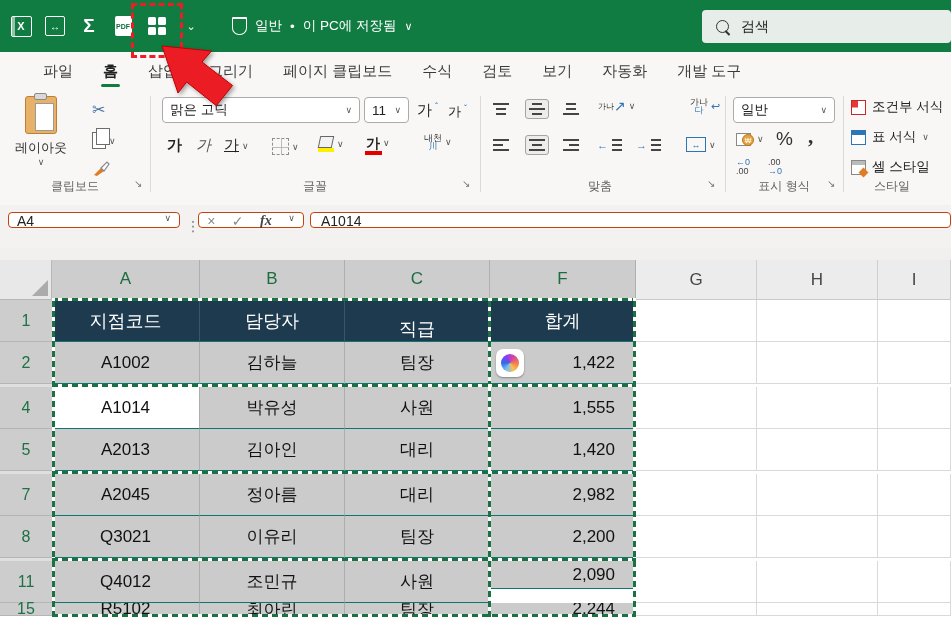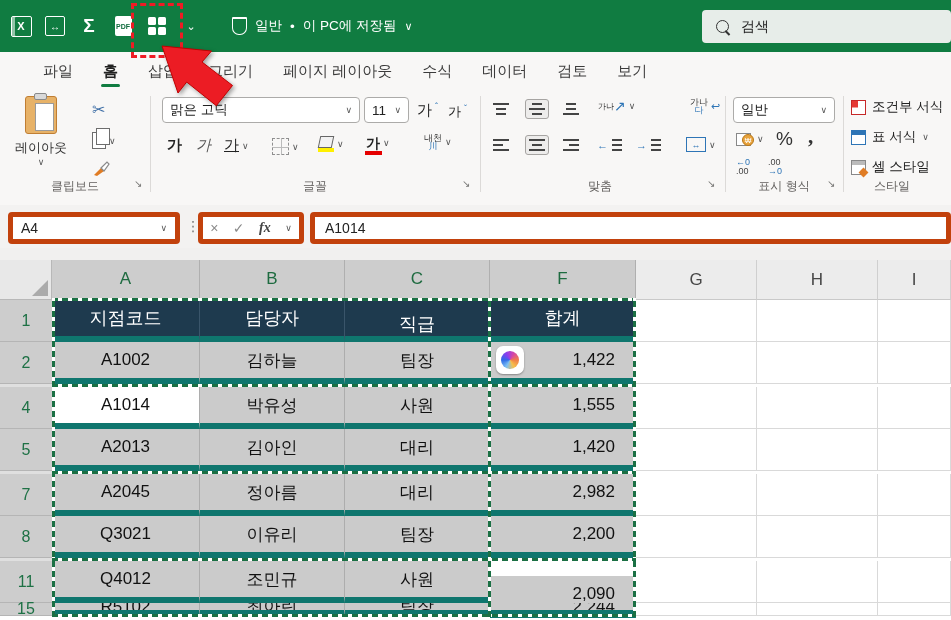--- a/index.html
+++ b/index.html
@@ -101,22 +101,22 @@
   .sic.tbl{border-color:#2E75B6;background:
            linear-gradient(#2E75B6,#2E75B6) 0 0/100% 4px no-repeat,#fff;}
   .sic.cst{border-color:#888;background:linear-gradient(#bbb,#bbb) 0 0/100% 4px no-repeat,#fff;
            position:relative;}
   .sic.cst::after{content:"";position:absolute;right:-2px;bottom:-2px;width:7px;height:7px;background:#E07C24;
                   transform:rotate(45deg);}
 
   
   #formularow{position:absolute;left:0;top:205px;width:951px;height:43px;background:#F3F2F1;
               border-bottom:1px solid #D0CECC;}
-  .fbox{position:absolute;top:7px;height:32px;background:#fff;border:5px solid #c2410c;border-radius:4px;
-        box-sizing:border-box;display:flex;align-items:center;font-size:14px;color:#222;}
+  .fbox{position:absolute;top:7px;height:16px;background:#fff;border:1px solid #c2410c;border-radius:4px;
+        box-sizing:border-box;display:flex;align-items:flex-start;font-size:14px;color:#222;}
   #namebox{left:8px;width:172px;padding:0 8px;justify-content:space-between;}
   #fxbox{left:198px;width:106px;justify-content:space-around;color:#8a8a8a;}
   #fxbox .fx{font-style:italic;font-family:"Liberation Serif",serif;color:#444;font-weight:bold;}
   #valuebox{left:310px;width:641px;padding:0 10px;border-radius:4px;}
   .dots{position:absolute;left:186px;top:13px;color:#777;font-size:14px;letter-spacing:0;}
 
   
   #gridarea{position:absolute;left:0;top:248px;width:951px;height:372px;background:#fff;}
   #gridgap{position:absolute;left:0;top:0;width:951px;height:12px;background:#F1F0EF;}
   .colhdr{position:absolute;top:12px;height:40px;box-sizing:border-box;display:flex;align-items:center;
@@ -125,21 +125,21 @@
   .colhdr.uns{background:#ECECEC;color:#474747;border-right:1px solid #CFCFCF;border-bottom:1px solid #C9C9C9;}
   #corner{position:absolute;left:0;top:12px;width:52px;height:40px;background:#E8E8E8;
           border-right:1px solid #B8B8B8;border-bottom:1px solid #B8B8B8;box-sizing:border-box;}
   #corner::after{content:"";position:absolute;right:3px;bottom:3px;width:0;height:0;
                  border-left:16px solid transparent;border-bottom:16px solid #ABABAB;}
   .rowhdr{position:absolute;left:0;width:52px;background:#CDCDCD;box-sizing:border-box;
           border-bottom:1px solid #B5B5B5;color:#1E7145;font-size:16px;display:flex;
           align-items:center;justify-content:center;}
   .cell{position:absolute;box-sizing:border-box;display:flex;align-items:center;justify-content:center;
         font-size:17px;color:#111;background:#CBCBCB;border-right:1px solid #ADADAD;
-        border-bottom:6px solid #0f766e;overflow:hidden;}
+        border-bottom:1px solid #0f766e;overflow:hidden;}
   .cell.hdr{background:#1E3A4E;color:#fff;font-size:18px;border-right:1px solid #3a556a;
             border-bottom:1px solid #16ényé;}
   .cell.num{justify-content:flex-end;padding-right:20px;}
   .cell.active{background:#fff;}
   .cell.empty{background:#fff;border-right:1px solid #D9D9D9;border-bottom:1px solid #D9D9D9;}
   .sepstrip{position:absolute;height:3px;}
   .copilot{position:absolute;left:6px;top:50%;transform:translateY(-50%);width:28px;height:28px;
            background:#fff;border-radius:7px;box-shadow:0 1px 2px rgba(0,0,0,.35);display:flex;
            align-items:center;justify-content:center;}
   .copilot i{width:18px;height:18px;border-radius:50%;display:block;
@@ -197,25 +197,26 @@
       <span>검색</span>
     </div>
   </div>
 
   <div id="tabsrow">
       <div id="tabs">
         <div class="tab">파일</div>
         <div class="tab sel">홈</div>
         <div class="tab">삽입</div>
         <div class="tab">그리기</div>
-        <div class="tab">페이지 레이아웃</div>
+        <div class="tab">페이지 클립보드</div>
         <div class="tab">수식</div>
-        <div class="tab">데이터</div>
         <div class="tab">검토</div>
         <div class="tab">보기</div>
+        <div class="tab">자동화</div>
+        <div class="tab">개발 도구</div>
       </div>
     </div>
 
   <div id="ribbon">
     <div class="gsep" style="left:150px"></div>
     <div class="gsep" style="left:480px"></div>
     <div class="gsep" style="left:725px"></div>
     <div class="gsep" style="left:843px"></div>
 
     <div id="paste-btn">
@@ -547,21 +548,21 @@
         <div class="rowhdr" style="top: 313px; height: 42px;">11</div>
         <div class="cell" style="left: 52px; width: 148px; top: 313px; height: 42px;">
           <span>Q4012</span>
         </div>
         <div class="cell" style="left: 200px; width: 145px; top: 313px; height: 42px;">
           <span>조민규</span>
         </div>
         <div class="cell" style="left: 345px; width: 145px; top: 313px; height: 42px;">
           <span>사원</span>
         </div>
-        <div class="cell num" style="left: 490px; width: 146px; top: 328px; height: 42px;">
+        <div class="cell num" style="left: 490px; width: 146px; top: 313px; height: 28px;">
           <span>2,090</span>
         </div>
         <div class="cell empty" style="left: 636px; width: 121px; top: 313px; height: 42px;"></div>
         <div class="cell empty" style="left: 757px; width: 121px; top: 313px; height: 42px;"></div>
         <div class="cell empty" style="left: 878px; width: 73px; top: 313px; height: 42px;"></div>
         <div class="rowhdr" style="top: 355px; height: 13px;">15</div>
         <div class="cell" style="left: 52px; width: 148px; top: 355px; height: 13px;">
           <span>R5102</span>
         </div>
         <div class="cell" style="left: 200px; width: 145px; top: 355px; height: 13px;">

